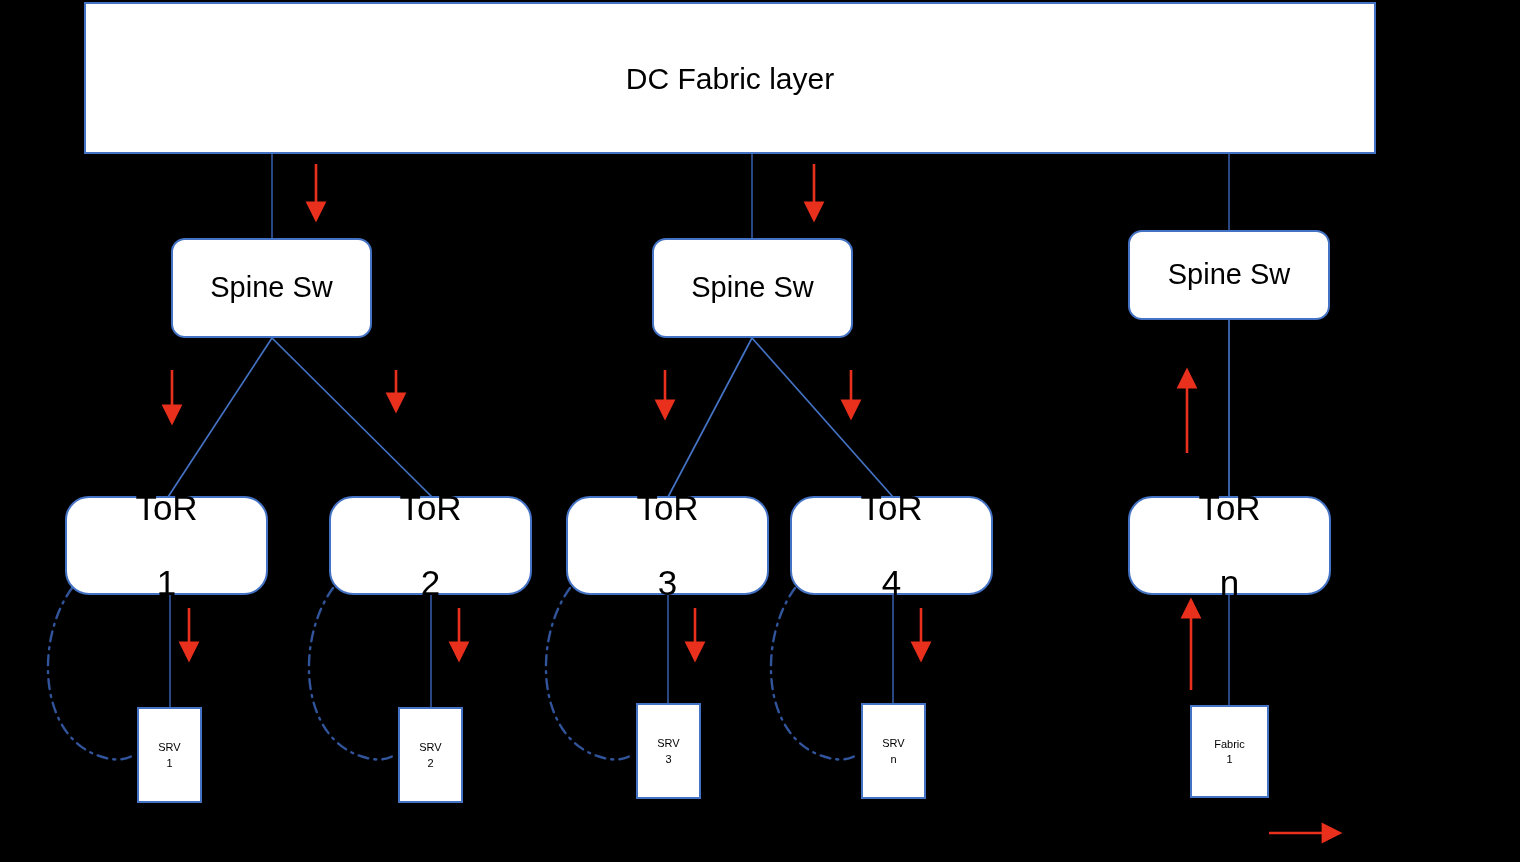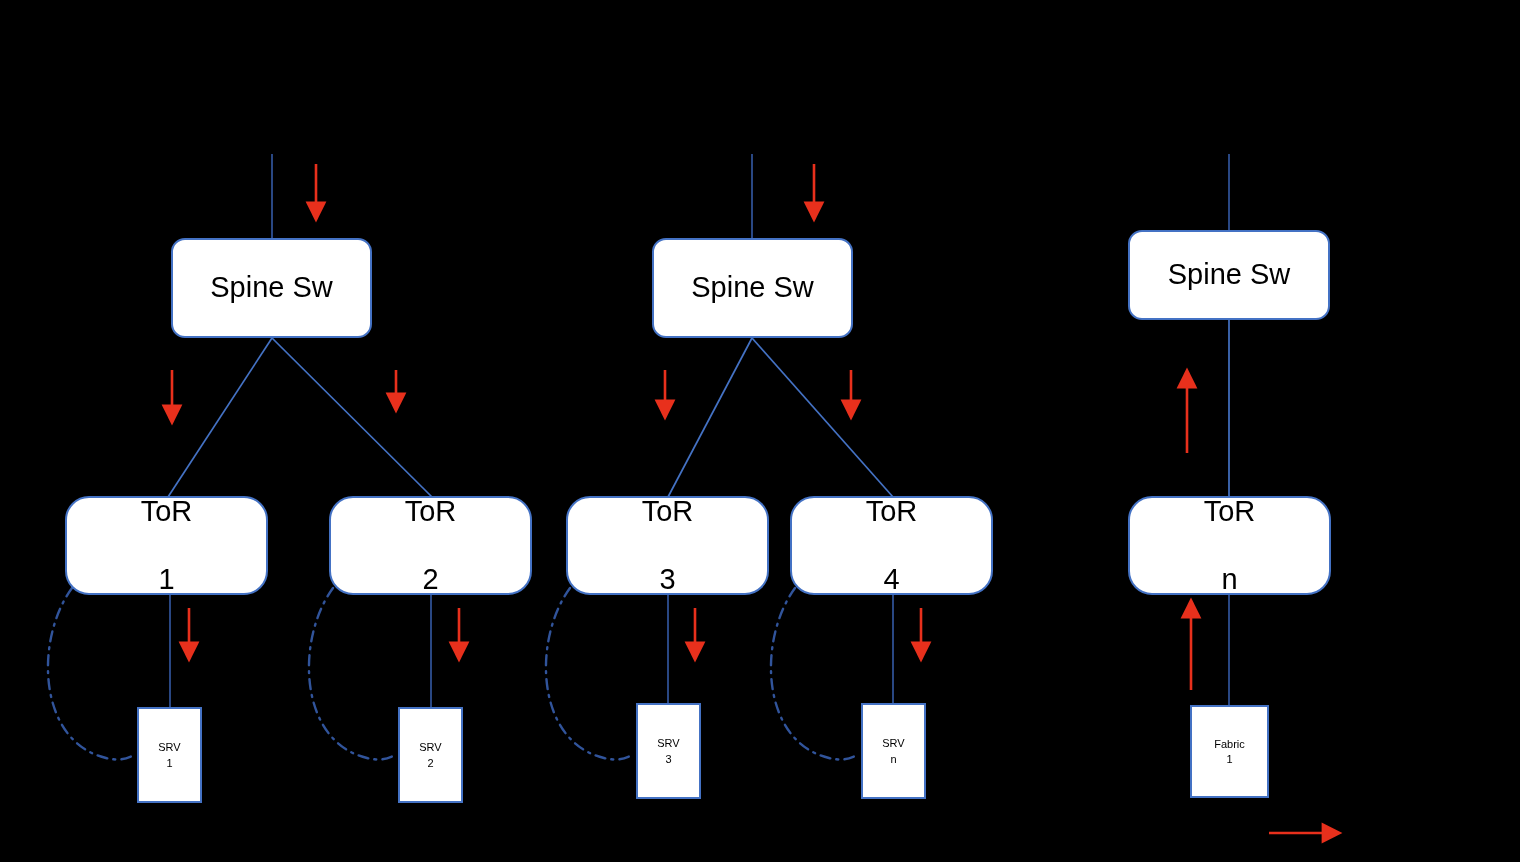--- a/index.html
+++ b/index.html
@@ -39,21 +39,21 @@
     border-radius: 0;
     font-size: 30px;
     font-weight: 400;
   }
   .spine {
     border-radius: 14px;
     font-size: 29px;
   }
   .tor {
     border-radius: 24px;
-    font-size: 29px;
+    font-size: 35px;
     gap: 36px;
   }
   .tor .l1 { display:block; }
   .tor .l2 { display:block; }
   .srv {
     border-radius: 0;
     font-size: 11px;
   }
   .srv .l1 { display:block; }
   .srv .l2 { display:block; margin-top: 3px; }
@@ -124,20 +124,23 @@
     <g stroke="#E8301C" stroke-width="2.6" fill="none">
       <line x1="1187" y1="453" x2="1187" y2="378" marker-end="url(#redArrowUp)"></line>
       <line x1="1191" y1="690" x2="1191" y2="608" marker-end="url(#redArrowUp)"></line>
     </g>
 
     <g stroke="#E8301C" stroke-width="2.6" fill="none">
       <line x1="1269" y1="833" x2="1332" y2="833" marker-end="url(#redArrow)"></line>
     </g>
   </svg>
 
+  <div class="node fabric" style="left:84px; top:2px; width:1292px; height:152px;">
+    <span>DC Fabric layer</span>
+  </div>
 
   <div class="node spine" style="left:171px; top:238px; width:201px; height:100px;">
     <span>Spine Sw</span>
   </div>
   <div class="node spine" style="left:652px; top:238px; width:201px; height:100px;">
     <span>Spine Sw</span>
   </div>
   <div class="node spine" style="left:1128px; top:230px; width:202px; height:90px;">
     <span>Spine Sw</span>
   </div>

